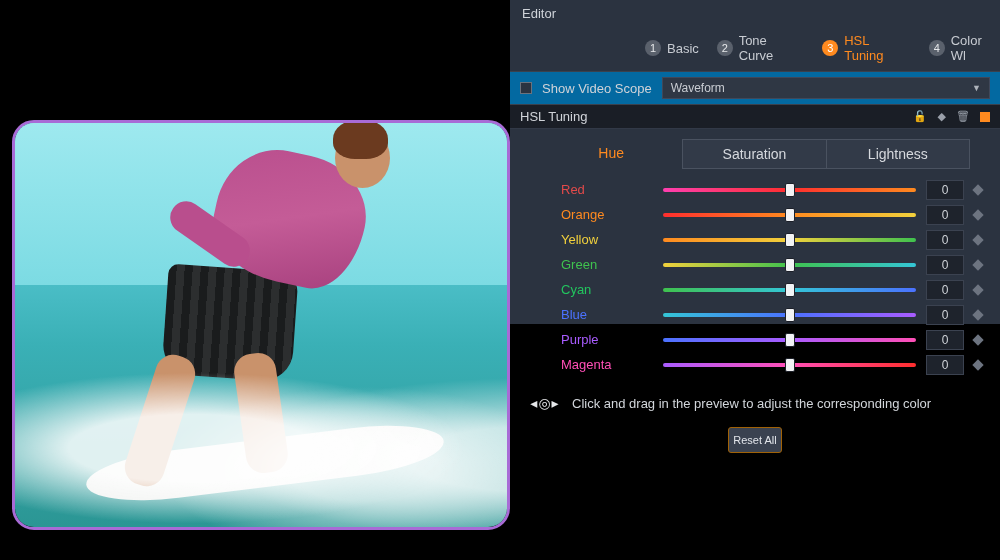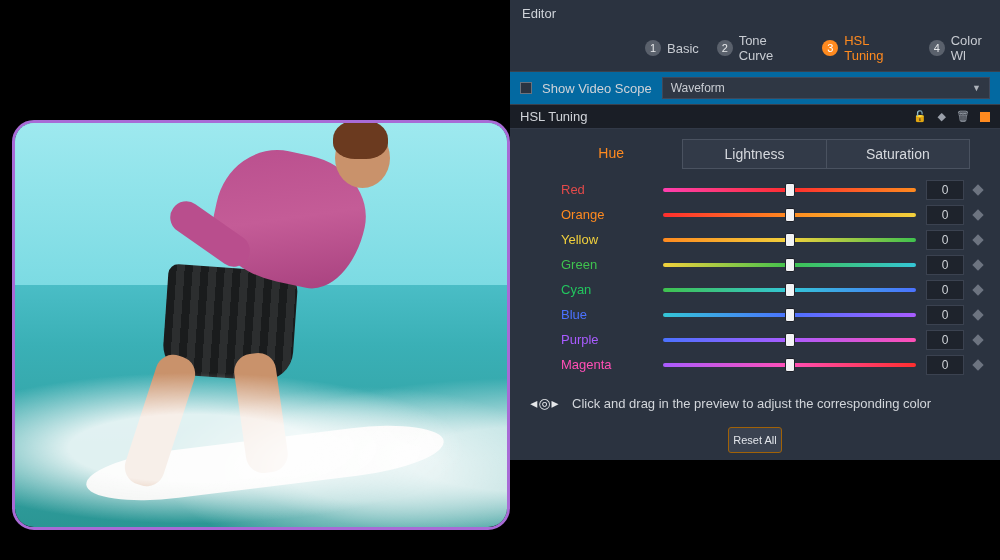--- a/index.html
+++ b/index.html
@@ -76,21 +76,21 @@
   }
   .horizon {
     position:absolute; left:0; top:0; width:100%; height:40%;
     background:linear-gradient(180deg,#9ee9ef 0%,#7cdbe3 100%);
   }
 
   
   .editor-panel {
     position: absolute;
     left: 510px; top: 0;
-    width: 490px; height: 460px;
+    width: 490px; height: 324px;
     background: #2b3340;
   }
   .panel-title {
     padding: 6px 12px 4px;
     font-size: 13px;
     color: #cfd3d9;
   }
   .top-tabs {
     display: flex; gap: 28px;
     padding: 6px 0 6px 100px;
@@ -263,22 +263,22 @@
     <div class="section-icons">
       <span>🔓</span>
       <span>◆</span>
       <span>🗑</span>
       <span class="sq-orange"></span>
     </div>
   </div>
 
   <div class="hsl-tabs">
     <div class="hsl-tab active">Hue</div>
+    <div class="hsl-tab boxed">Saturation</div>
     <div class="hsl-tab boxed">Lightness</div>
-    <div class="hsl-tab boxed">Saturation</div>
   </div>
 
   <div class="sliders">
 
     <div class="slider-row">
       <span class="label red-lbl">Red</span>
       <div class="track" style="background: linear-gradient(90deg, rgb(255, 63, 176) 0%, rgb(255, 46, 46) 50%, rgb(255, 138, 31) 100%);">
           <div class="thumb"></div>
         </div>
       <div class="valbox">0</div>

